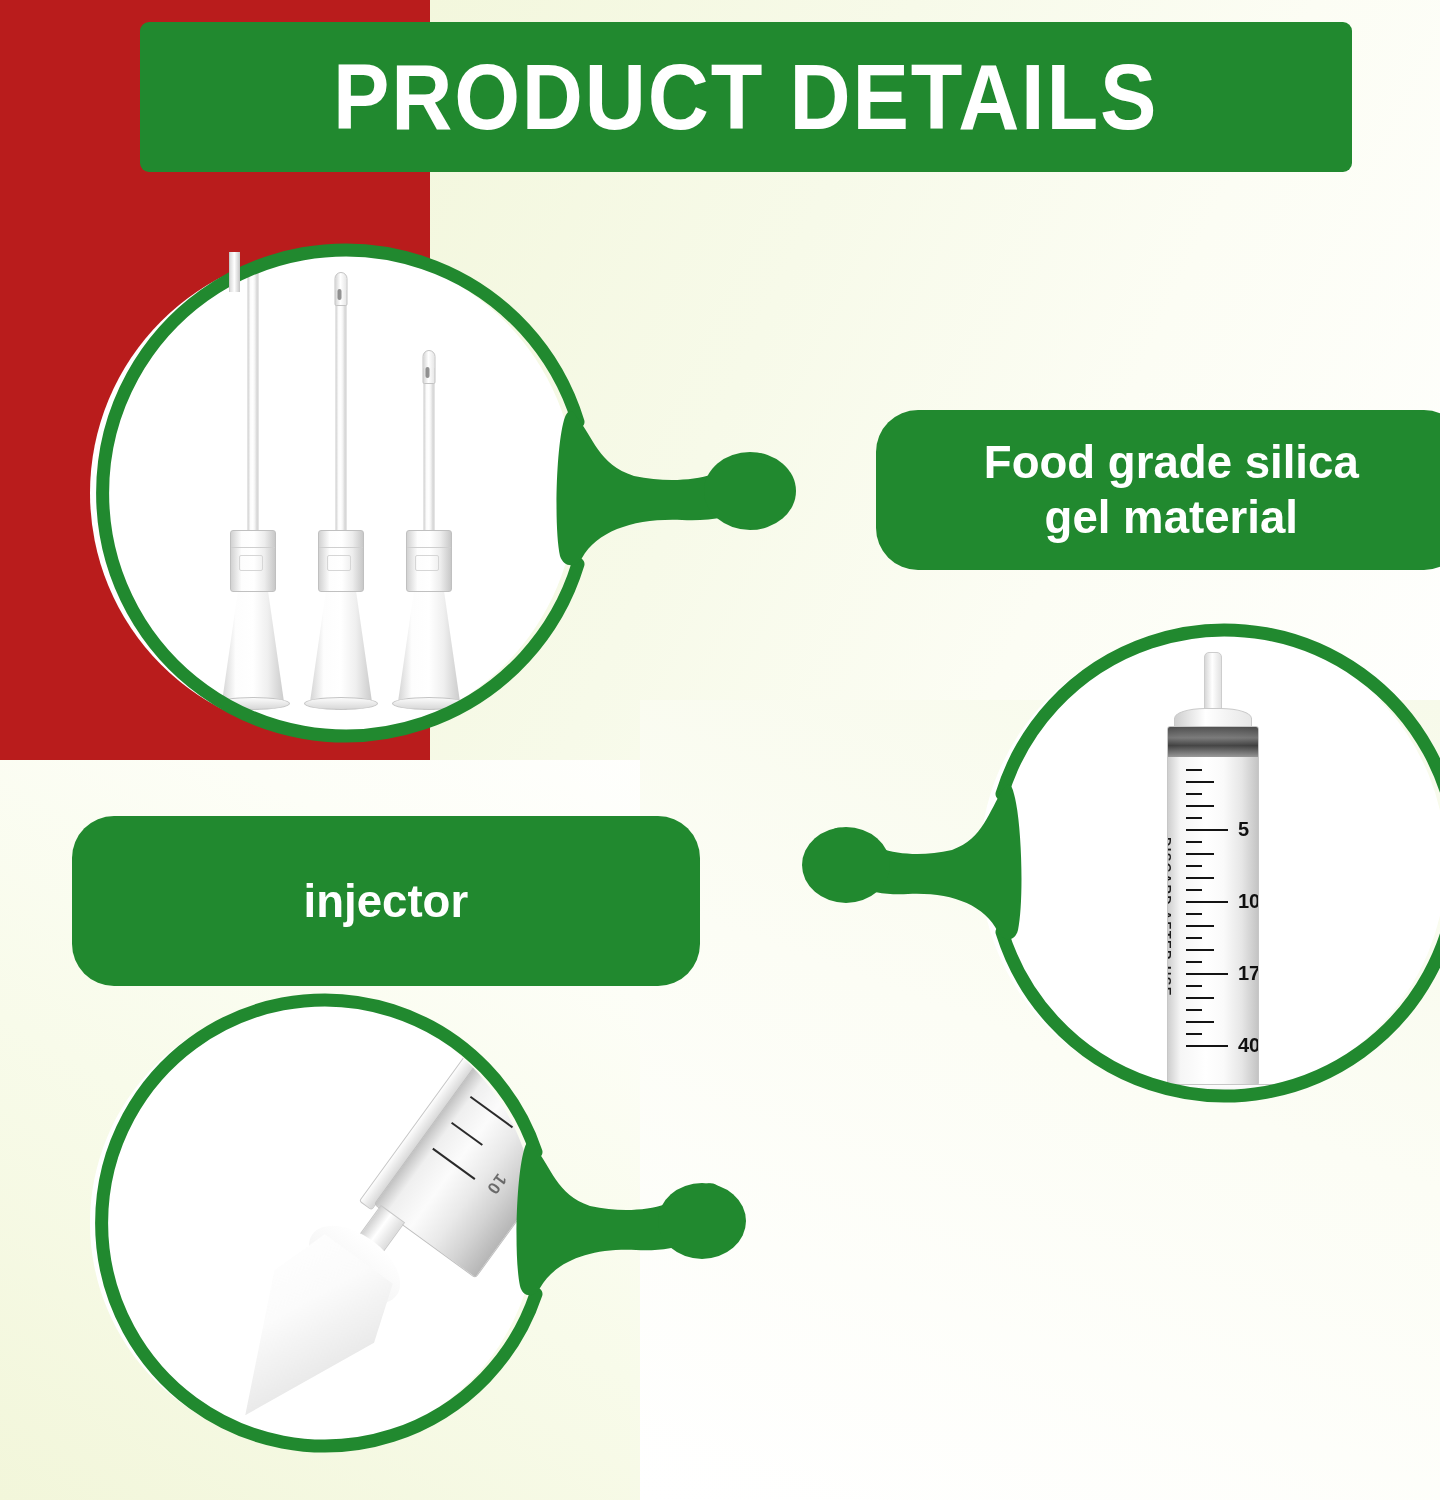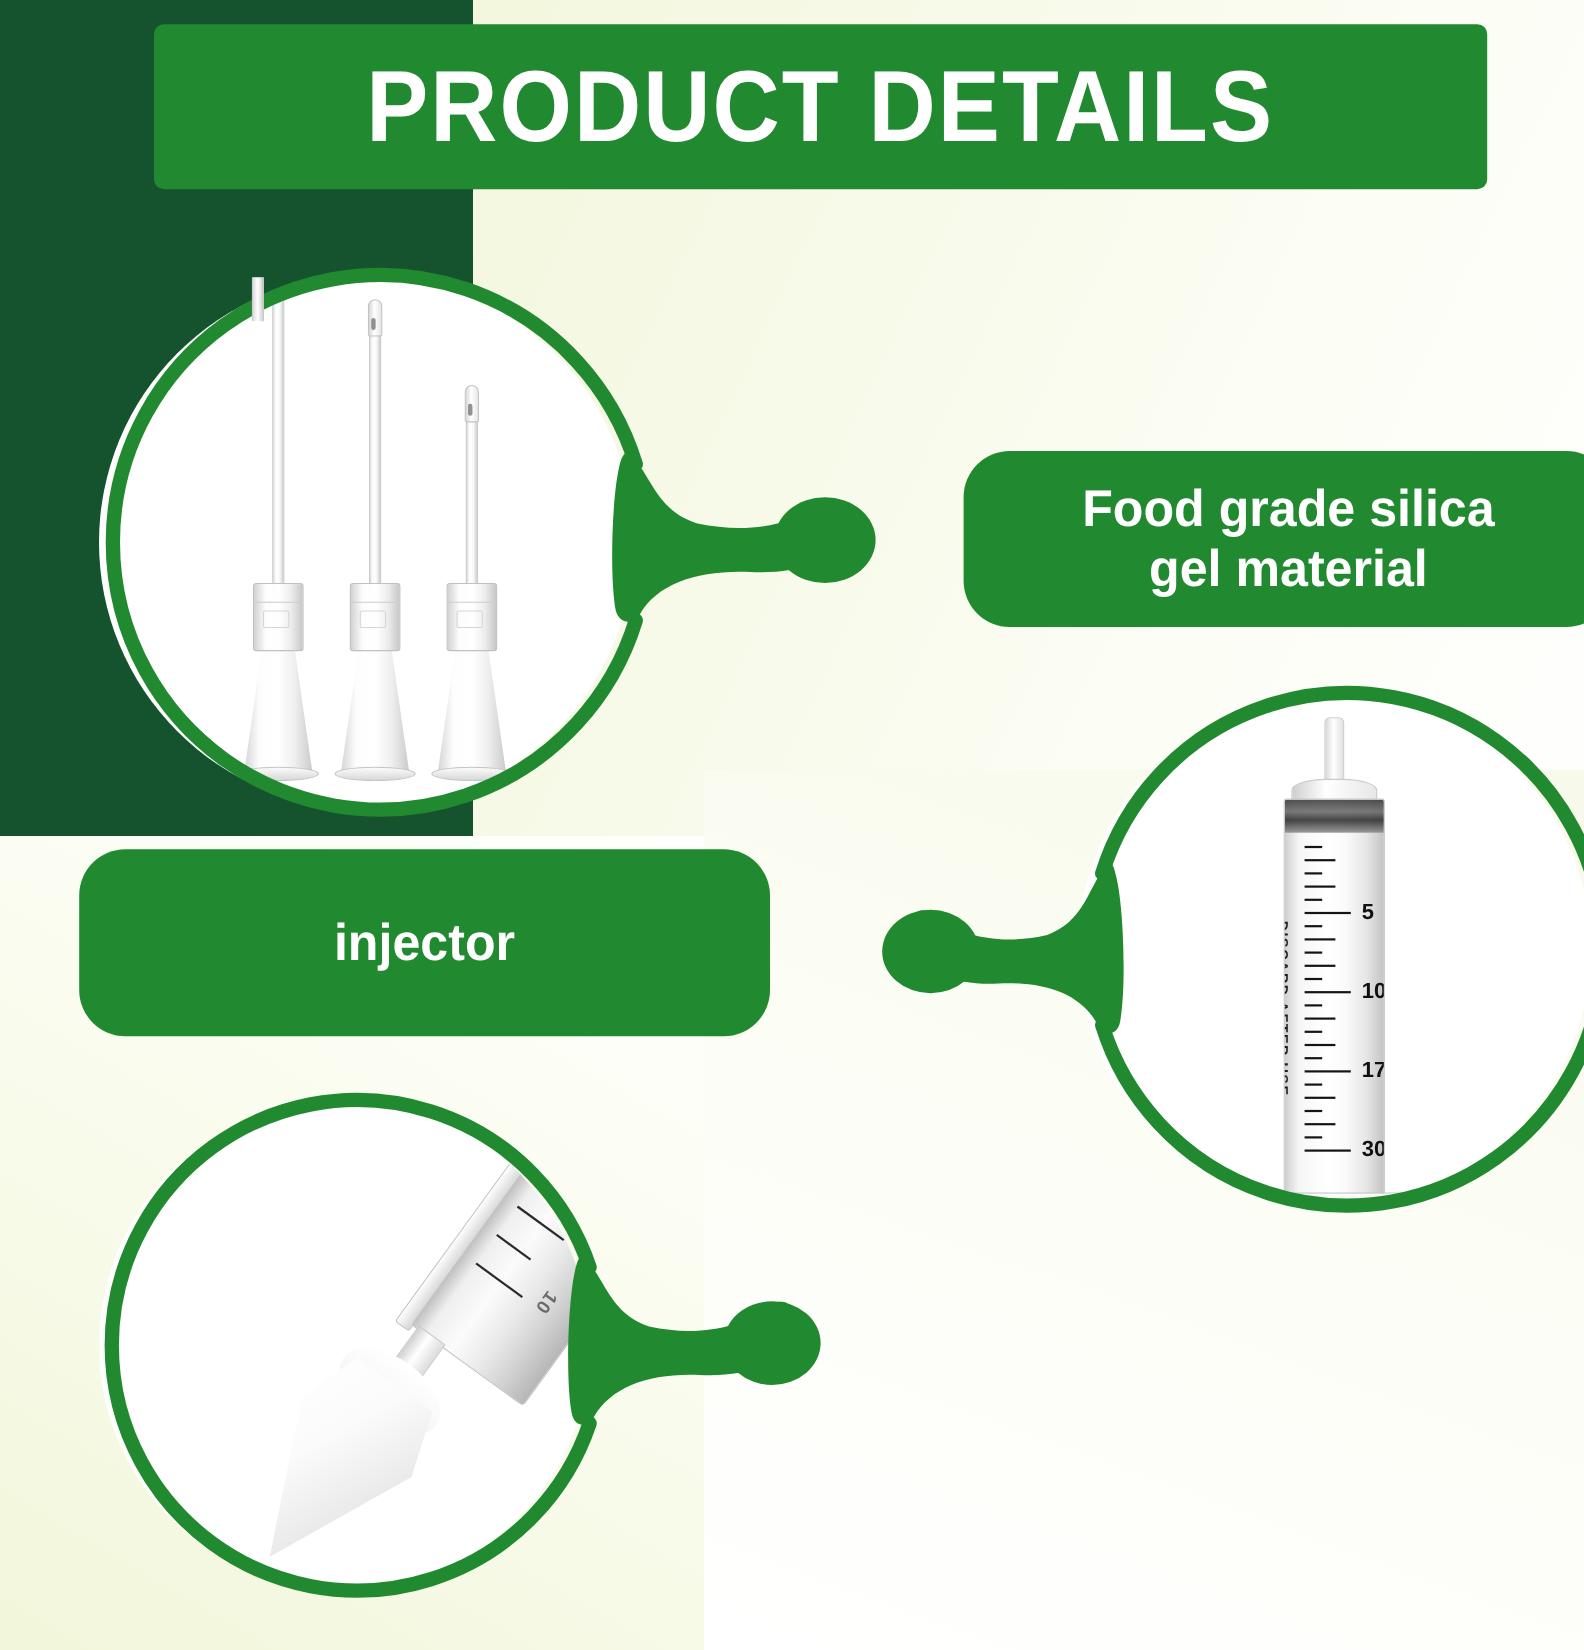--- a/index.html
+++ b/index.html
@@ -5,21 +5,21 @@
   html,body{margin:0;padding:0;}
   body{
     width:1440px;height:1500px;
     font-family:"Liberation Sans", sans-serif;
     background:#ffffff;
     overflow:hidden;
   }
   #stage{
     position:relative;
     width:1440px;height:1500px;
-    background:#14532d;
+    background:#b91c1c;
     overflow:hidden;
   }
   
   .bg-wash{position:absolute;inset:0;pointer-events:none;}
   .wash-a{
     position:absolute;left:430px;top:0;width:1010px;height:900px;
     background:linear-gradient(115deg,#f3f7dd 0%,#f7fae9 34%,#fcfdf4 62%,#ffffff 100%);
   }
   .wash-b{
     position:absolute;left:0;top:760px;width:820px;height:740px;
@@ -273,21 +273,21 @@
         <ellipse cx="672" cy="253" rx="46" ry="39"></ellipse>
       </g>
     </svg>
   </div>
 
   <div class="pill" id="pill-food" style="background:#21892f;">
     <div class="pill-text">Food grade silica
 gel material</div>
   </div>
 
-  <div class="pill" id="pill-injector" style="background:#21892f;">
+  <div class="pill" id="pill-injector" style="background:#21892f;margin-top:44px;">
     <div class="pill-text">injector</div>
   </div>
 
   <div class="photo-clip" id="photo2">
     <div class="syringe">
       <div class="sy-nozzle"></div>
       <div class="sy-shoulder"></div>
       <div class="sy-barrel">
         <div class="sy-plunger-head"></div>
         <div class="sy-disclaim">DISCARD AFTER USE</div>
@@ -312,21 +312,21 @@
           <div class="gline mid" style="top:222px;"></div>
           <div class="gline min" style="top:234px;"></div>
           <div class="gline maj" style="top:246px;"></div>
           <div class="gnum" style="top:246px;">17</div>
           <div class="gline min" style="top:258px;"></div>
           <div class="gline mid" style="top:270px;"></div>
           <div class="gline min" style="top:282px;"></div>
           <div class="gline mid" style="top:294px;"></div>
           <div class="gline min" style="top:306px;"></div>
           <div class="gline maj" style="top:318px;"></div>
-          <div class="gnum" style="top:318px;">30</div>
+          <div class="gnum" style="top:318px;">40</div>
         </div>
       </div>
       <div class="sy-grip"></div>
 
     </div>
   </div>
 
   <div class="blobgroup" id="circle2">
     <svg width="490" height="490" viewBox="0 0 490 490" xmlns="http://www.w3.org/2000/svg">
       <g fill="none" stroke="#21892f" stroke-width="13" stroke-linecap="round">

